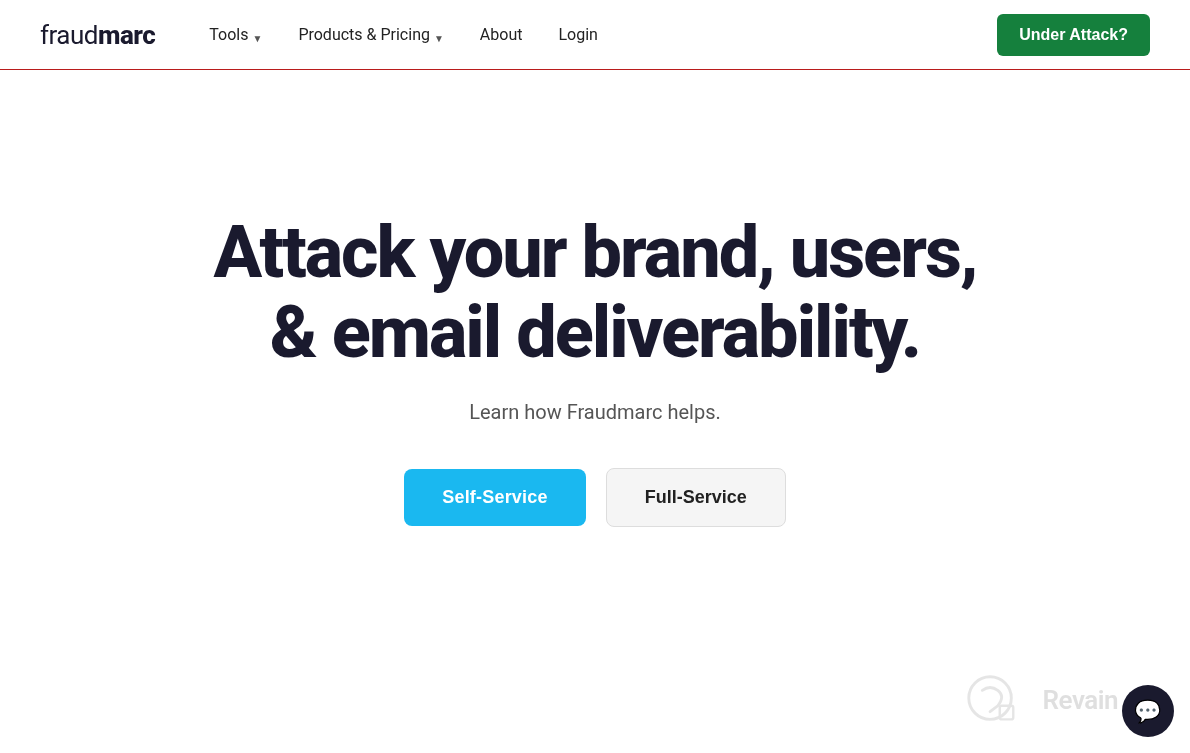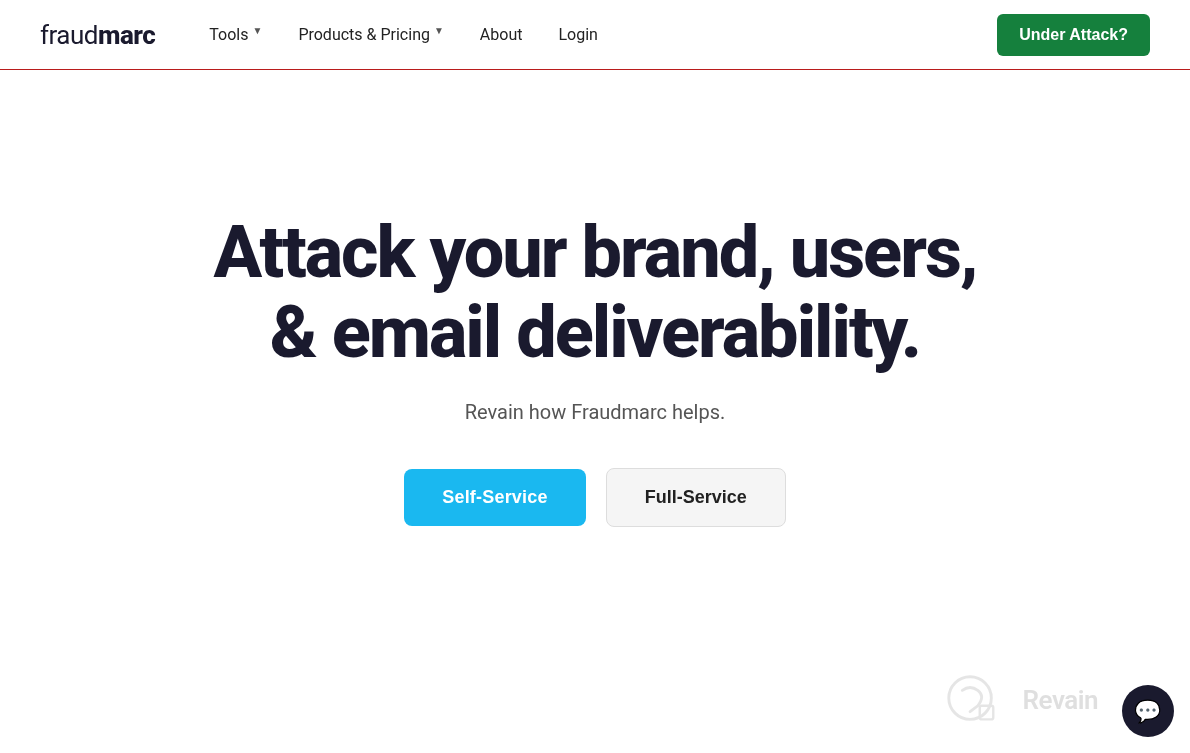--- a/index.html
+++ b/index.html
@@ -43,21 +43,21 @@
 
     .nav-links {
       display: flex;
       align-items: center;
       gap: 8px;
       flex: 1;
     }
 
     .nav-item {
       display: flex;
-      align-items: flex-start;
+      align-items: flex-end;
       gap: 4px;
       padding: 8px 14px;
       font-size: 16px;
       color: #222;
       cursor: pointer;
       border-radius: 4px;
       text-decoration: none;
       white-space: nowrap;
     }
 
@@ -156,21 +156,21 @@
     }
 
     .chat-bubble-icon {
       color: #fff;
       font-size: 22px;
     }
 
     .revain-watermark {
       position: fixed;
       bottom: 24px;
-      right: 92px;
+      right: 72px;
       display: flex;
       align-items: center;
       gap: 22px;
       opacity: 0.5;
     }
 
     .revain-logo-circle {
       width: 58px;
       height: 58px;
     }
@@ -210,21 +210,21 @@
   <div class="nav-spacer"></div>
 
   <button class="nav-cta">Under Attack?</button>
 </nav>
 
 <section class="hero">
   <h1 class="hero-title">
     <span>Attack your brand, users,</span><br>
     <span>&amp; email deliverability.</span>
   </h1>
-  <p class="hero-subtitle">Revain how Fraudmarc helps.</p>
+  <p class="hero-subtitle">Learn how Fraudmarc helps.</p>
 
   <div class="hero-buttons">
     <button class="btn-primary">Self-Service</button>
     <button class="btn-secondary">Full-Service</button>
   </div>
 </section>
 
 <div class="revain-watermark">
   <svg class="revain-logo-circle" viewBox="0 0 60 60" fill="none" xmlns="http://www.w3.org/2000/svg">
     <circle cx="28" cy="28" r="22" stroke="#ccc" stroke-width="3" fill="none"></circle>

